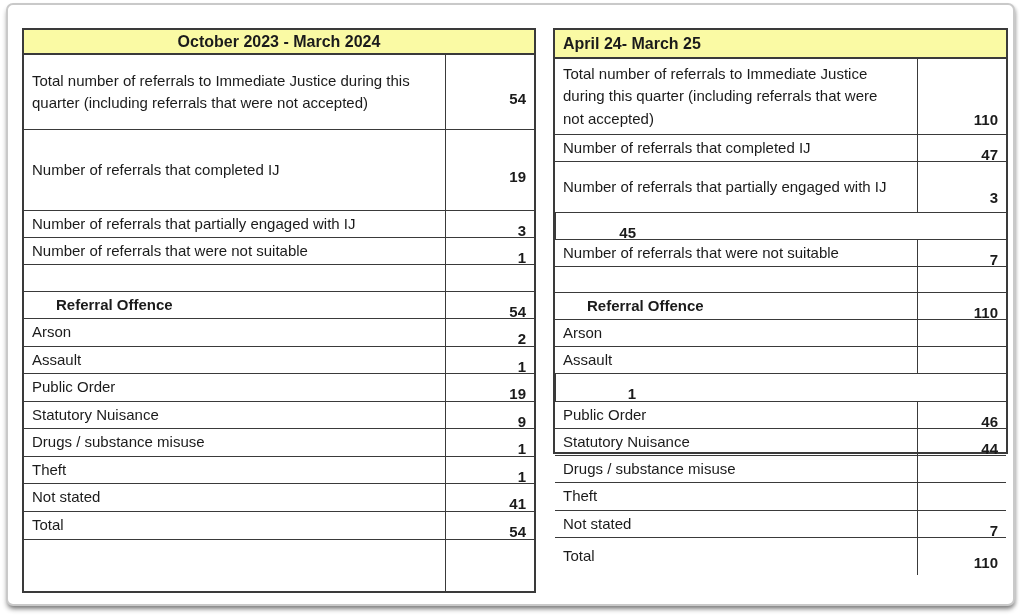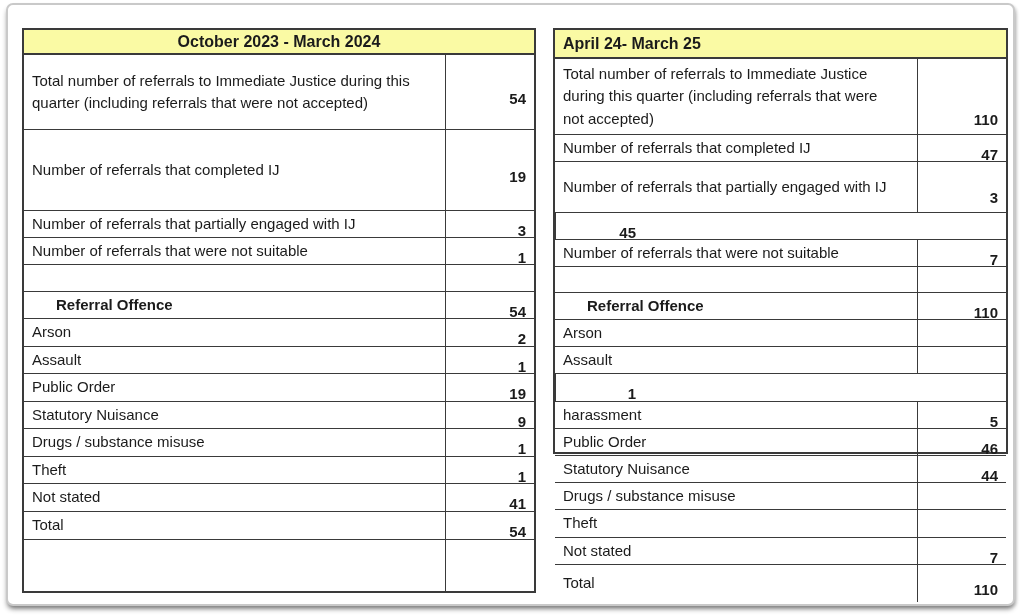--- a/index.html
+++ b/index.html
@@ -154,24 +154,20 @@
     <div class="td value"></div>
   </div>
   <div class="tr h27">
     <div class="td label">Assault</div>
     <div class="td value"></div>
   </div>
   <div class="tr h28">
     <div class="td value">1</div>
   </div>
   <div class="tr h27">
-    <div class="td label">harassment</div>
-    <div class="td value">5</div>
-  </div>
-  <div class="tr h27">
     <div class="td label">Public Order</div>
     <div class="td value">46</div>
   </div>
   <div class="tr h27">
     <div class="td label">Statutory Nuisance</div>
     <div class="td value">44</div>
   </div>
   <div class="tr h27">
     <div class="td label">Drugs / substance misuse</div>
     <div class="td value"></div>

